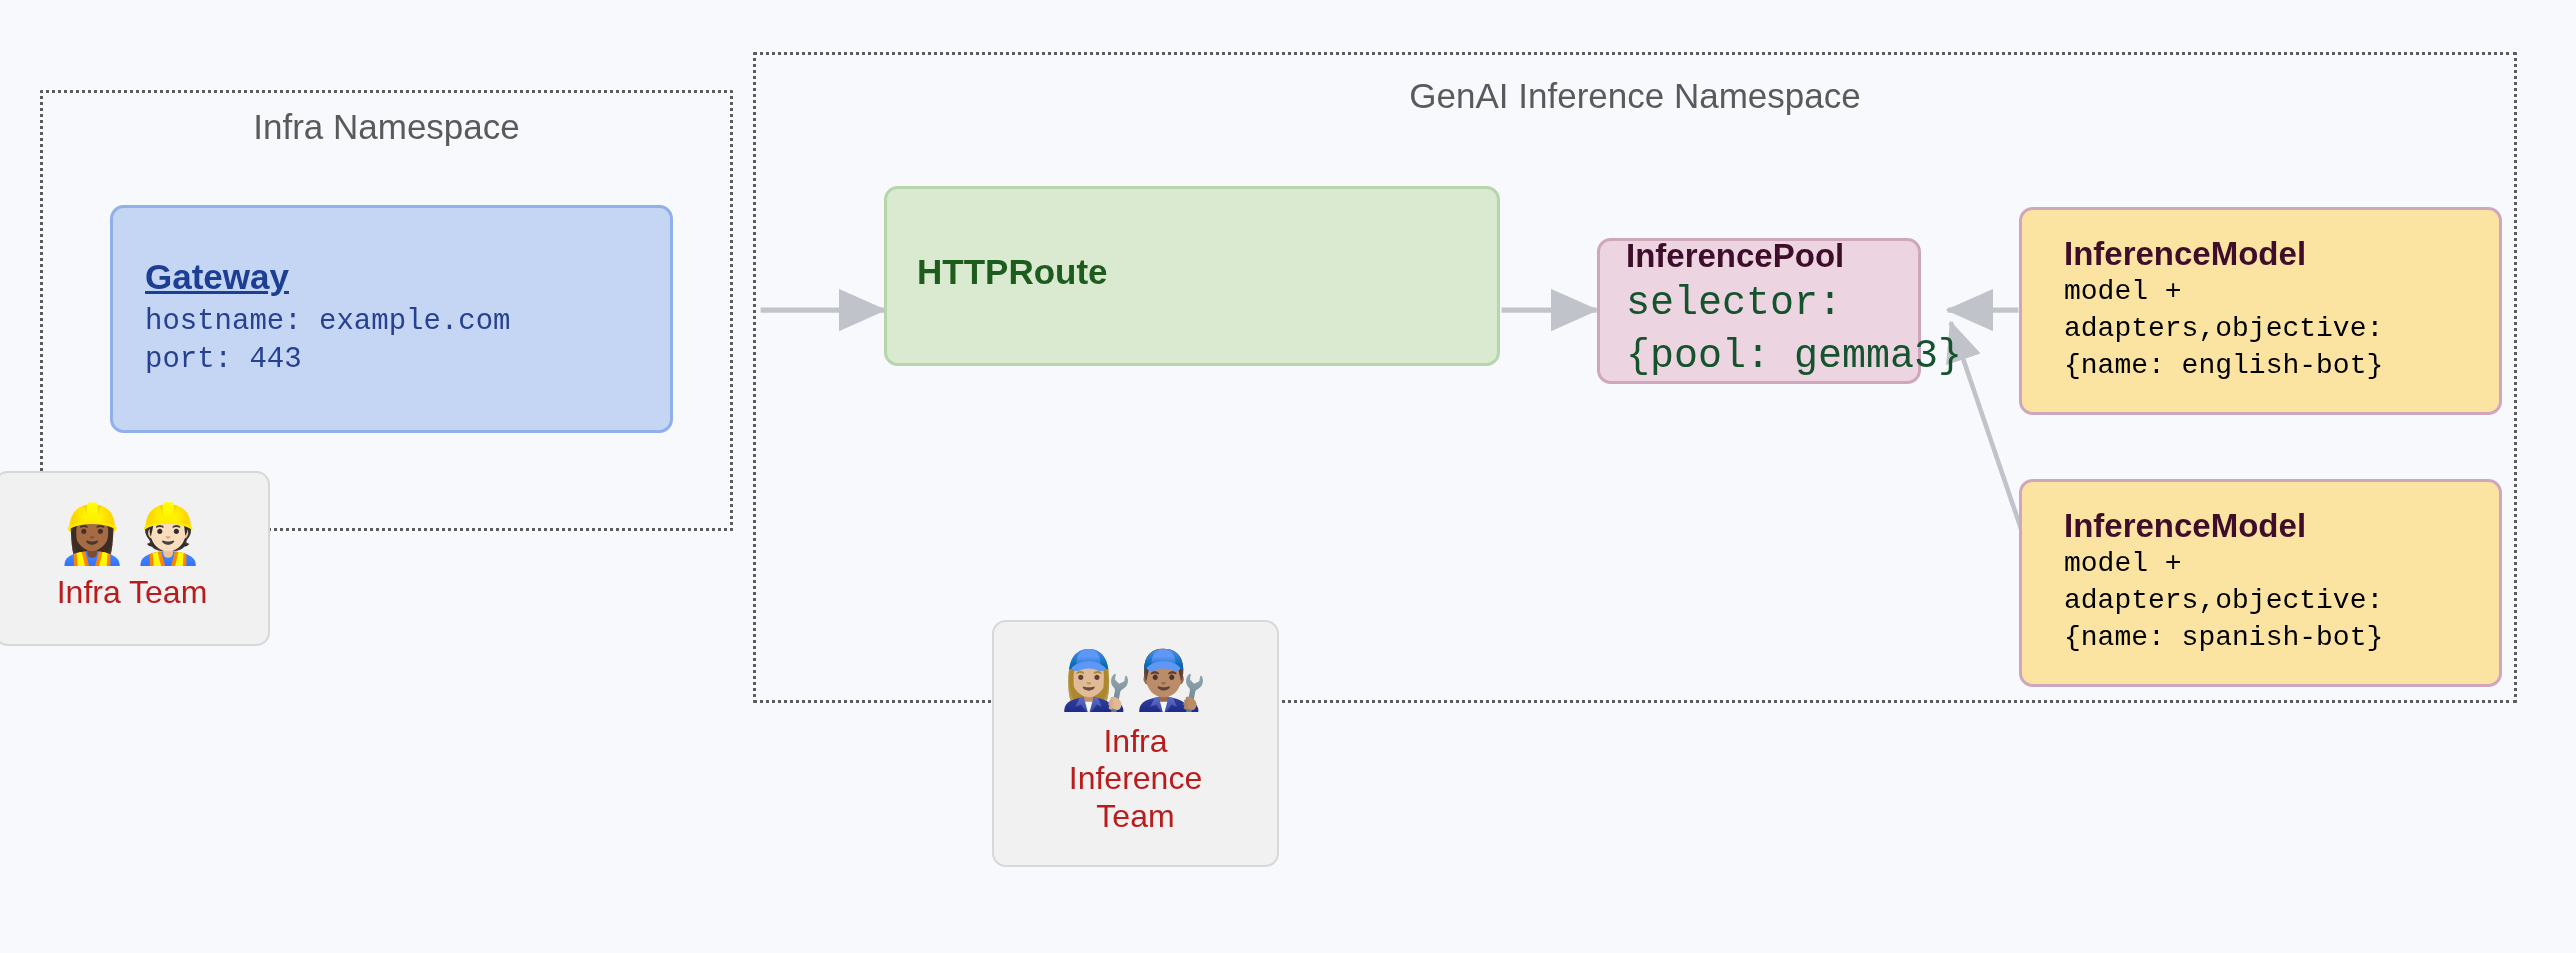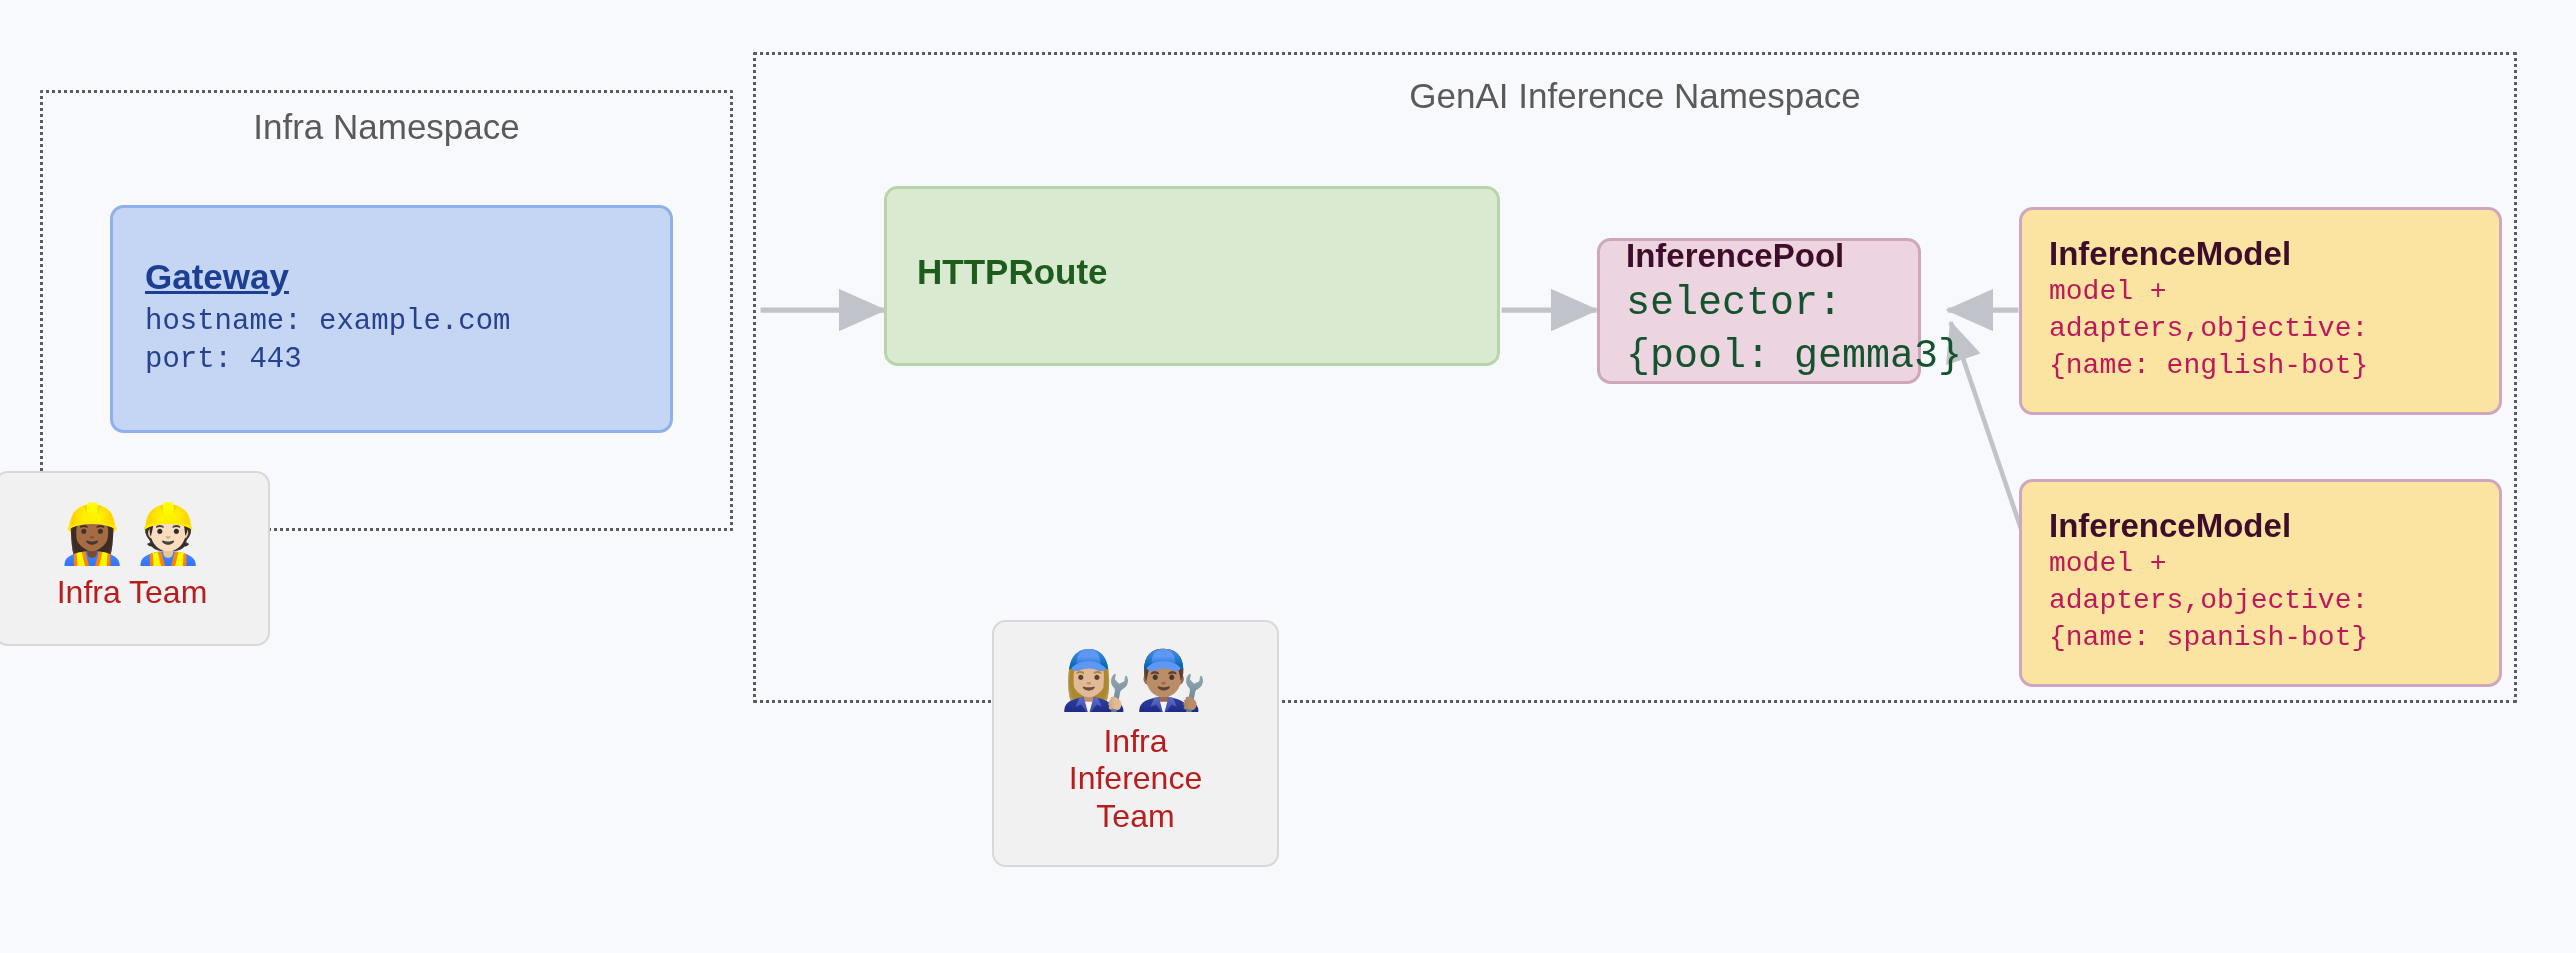--- a/index.html
+++ b/index.html
@@ -79,26 +79,26 @@
     background:#ecd4e0; border-color:#cfa7bd;
     padding-left:26px;
   }
   #inferencepool .title{ color:#3e0d2a; font-size:33px; margin-bottom:4.6px;}
   #inferencepool .meta{ color:#14532d; font-size:40px; }
 
   
   .inference-model{
     left:2019px; width:483px; height:208px;
     background:#fbe4a1; border-color:#cfa7bd;
-    padding-left:27px;
+    padding-left:42px;
   }
   #inference-model-1{ top:207px; }
   #inference-model-2{ top:479px; }
   .inference-model .title{ color:#3e0d2a; font-size:33px; margin-bottom:3px;}
-  .inference-model .meta{ color:#be185d; font-size:28px; }
+  .inference-model .meta{ color:#000000; font-size:28px; }
 
   
   .team{
     background:#f1f1f1;
     border:2.3px solid #d8d8d8;
     border-radius:13.7px;
     display:flex;
     flex-direction:column;
     align-items:center;
     justify-content:center;

